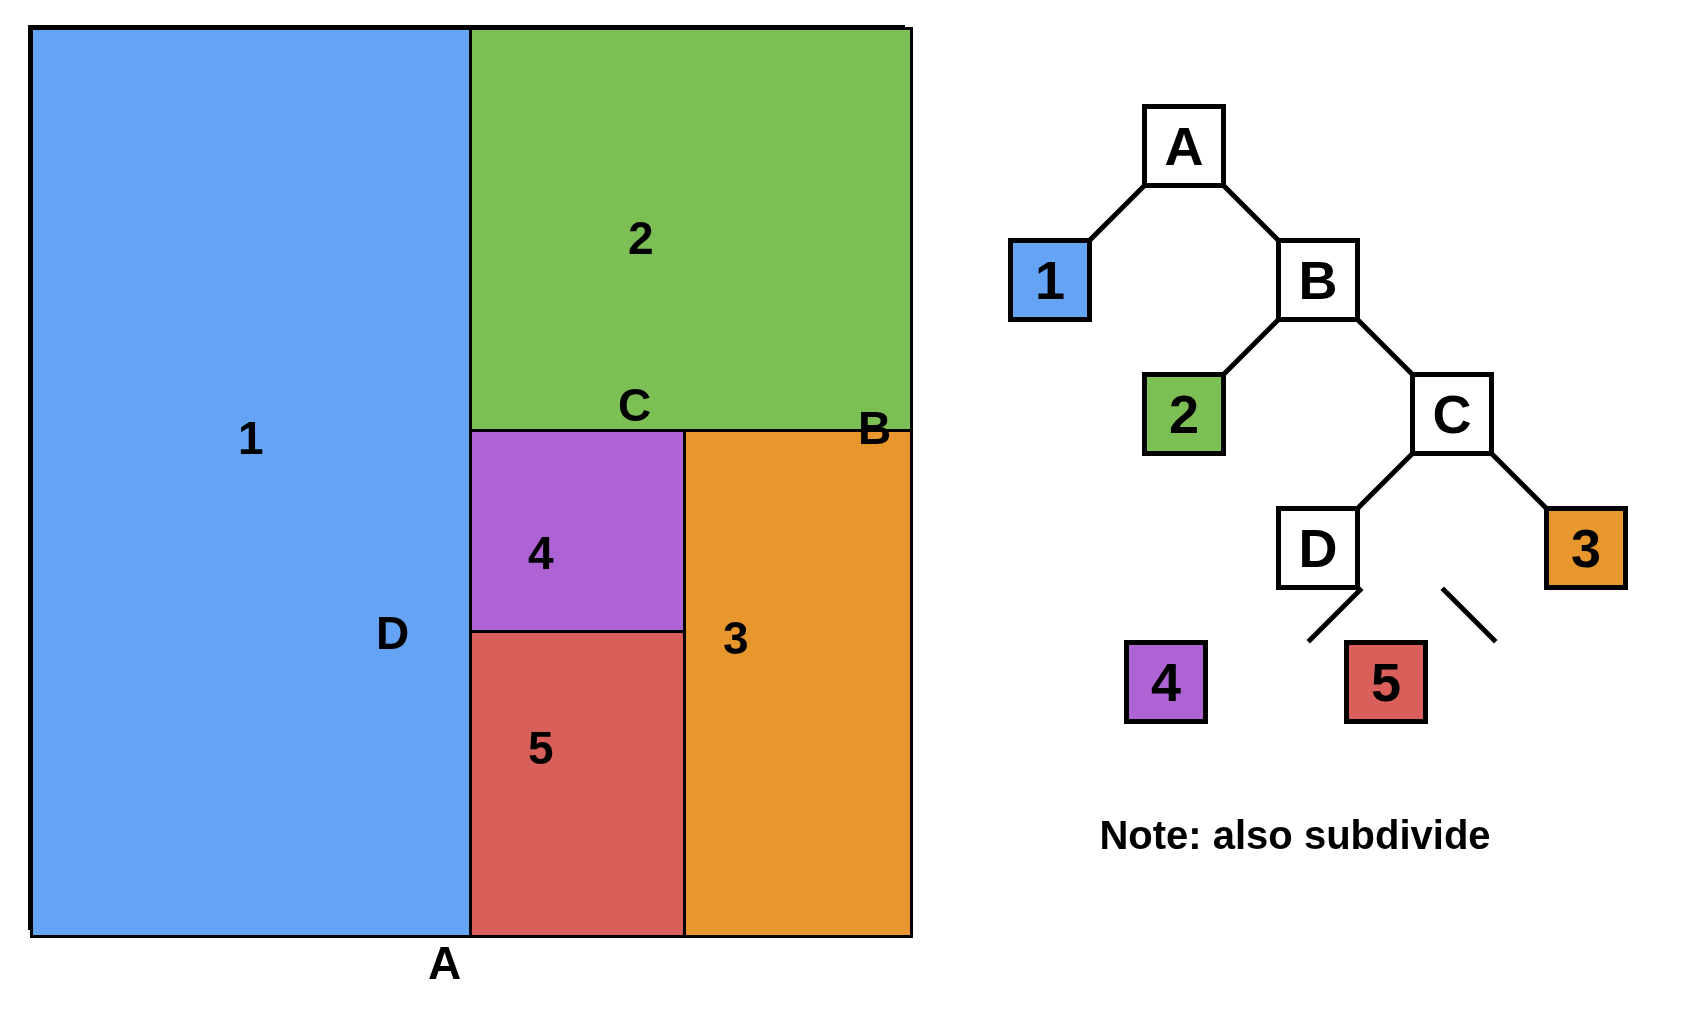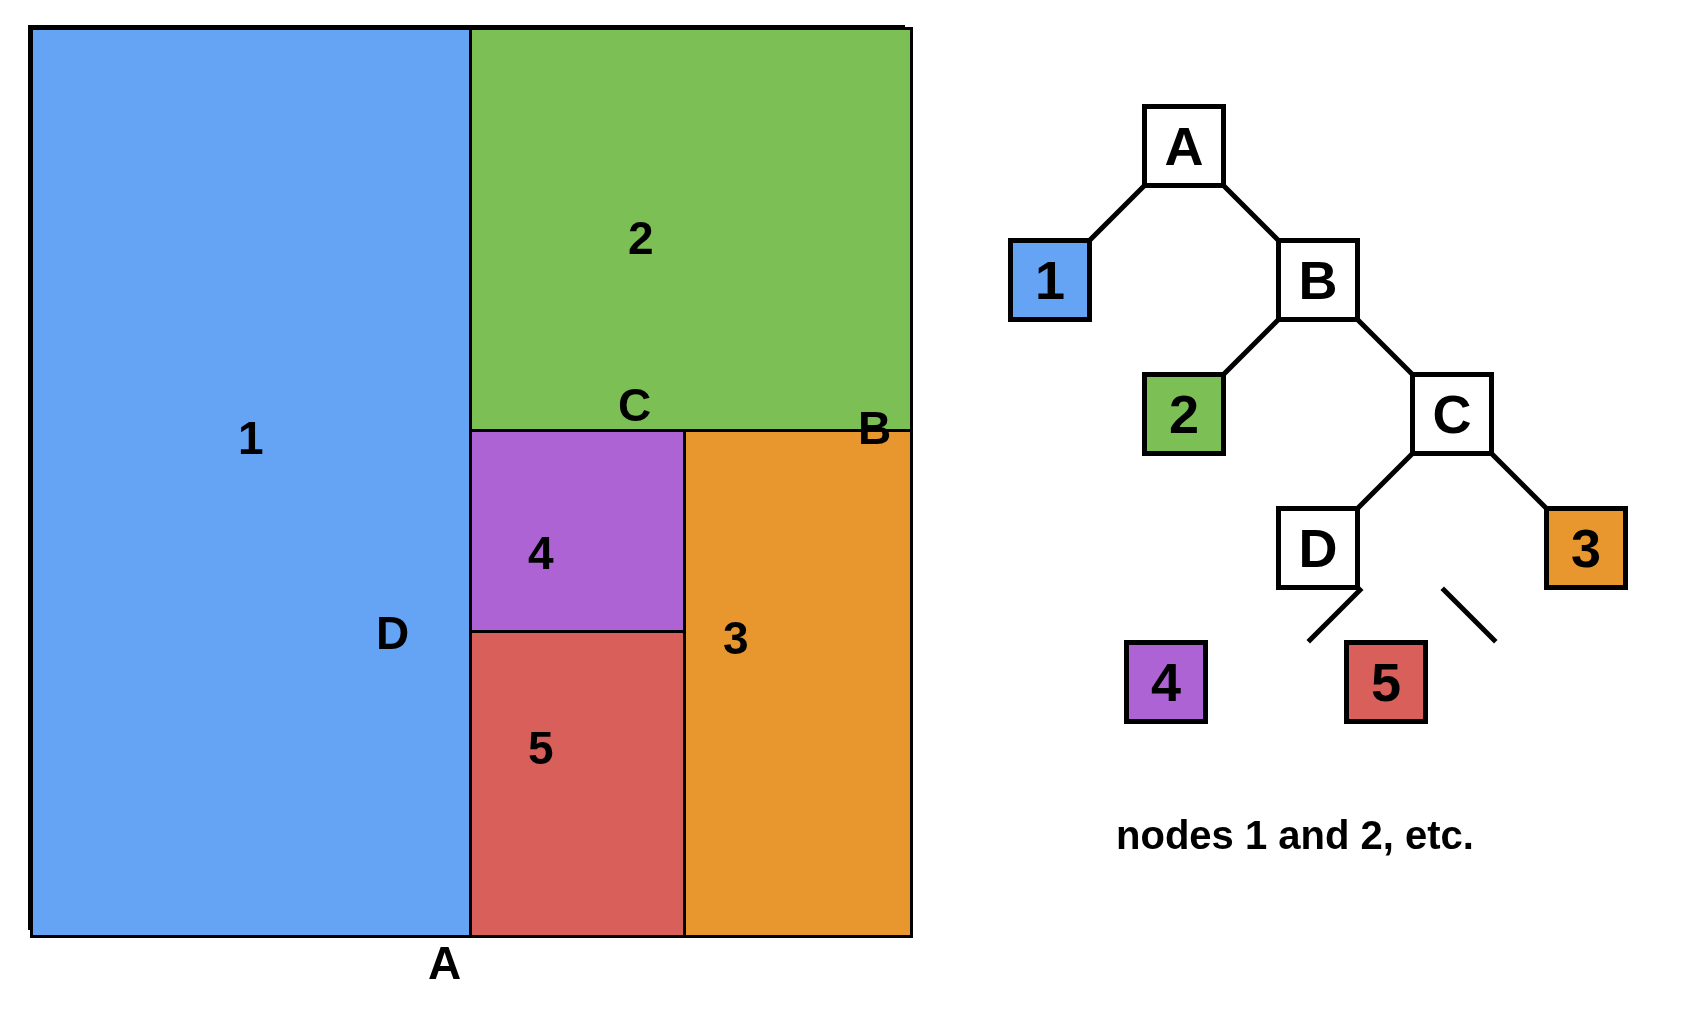--- a/index.html
+++ b/index.html
@@ -203,16 +203,16 @@
     <div class="tree-node" id="node-4" style="left:134px; top:550px; background:#AE63D4;">
       <span class="node-text">4</span>
     </div>
 
     <div class="tree-node" id="node-5" style="left:354px; top:550px; background:#D9605A;">
       <span class="node-text">5</span>
     </div>
   </div>
 
   <div id="note-block">
-    <div>nodes 1 and 2, etc.</div>
+    <div>Note: also subdivide</div>
   </div>
 
 </div>
 
 </body></html>

